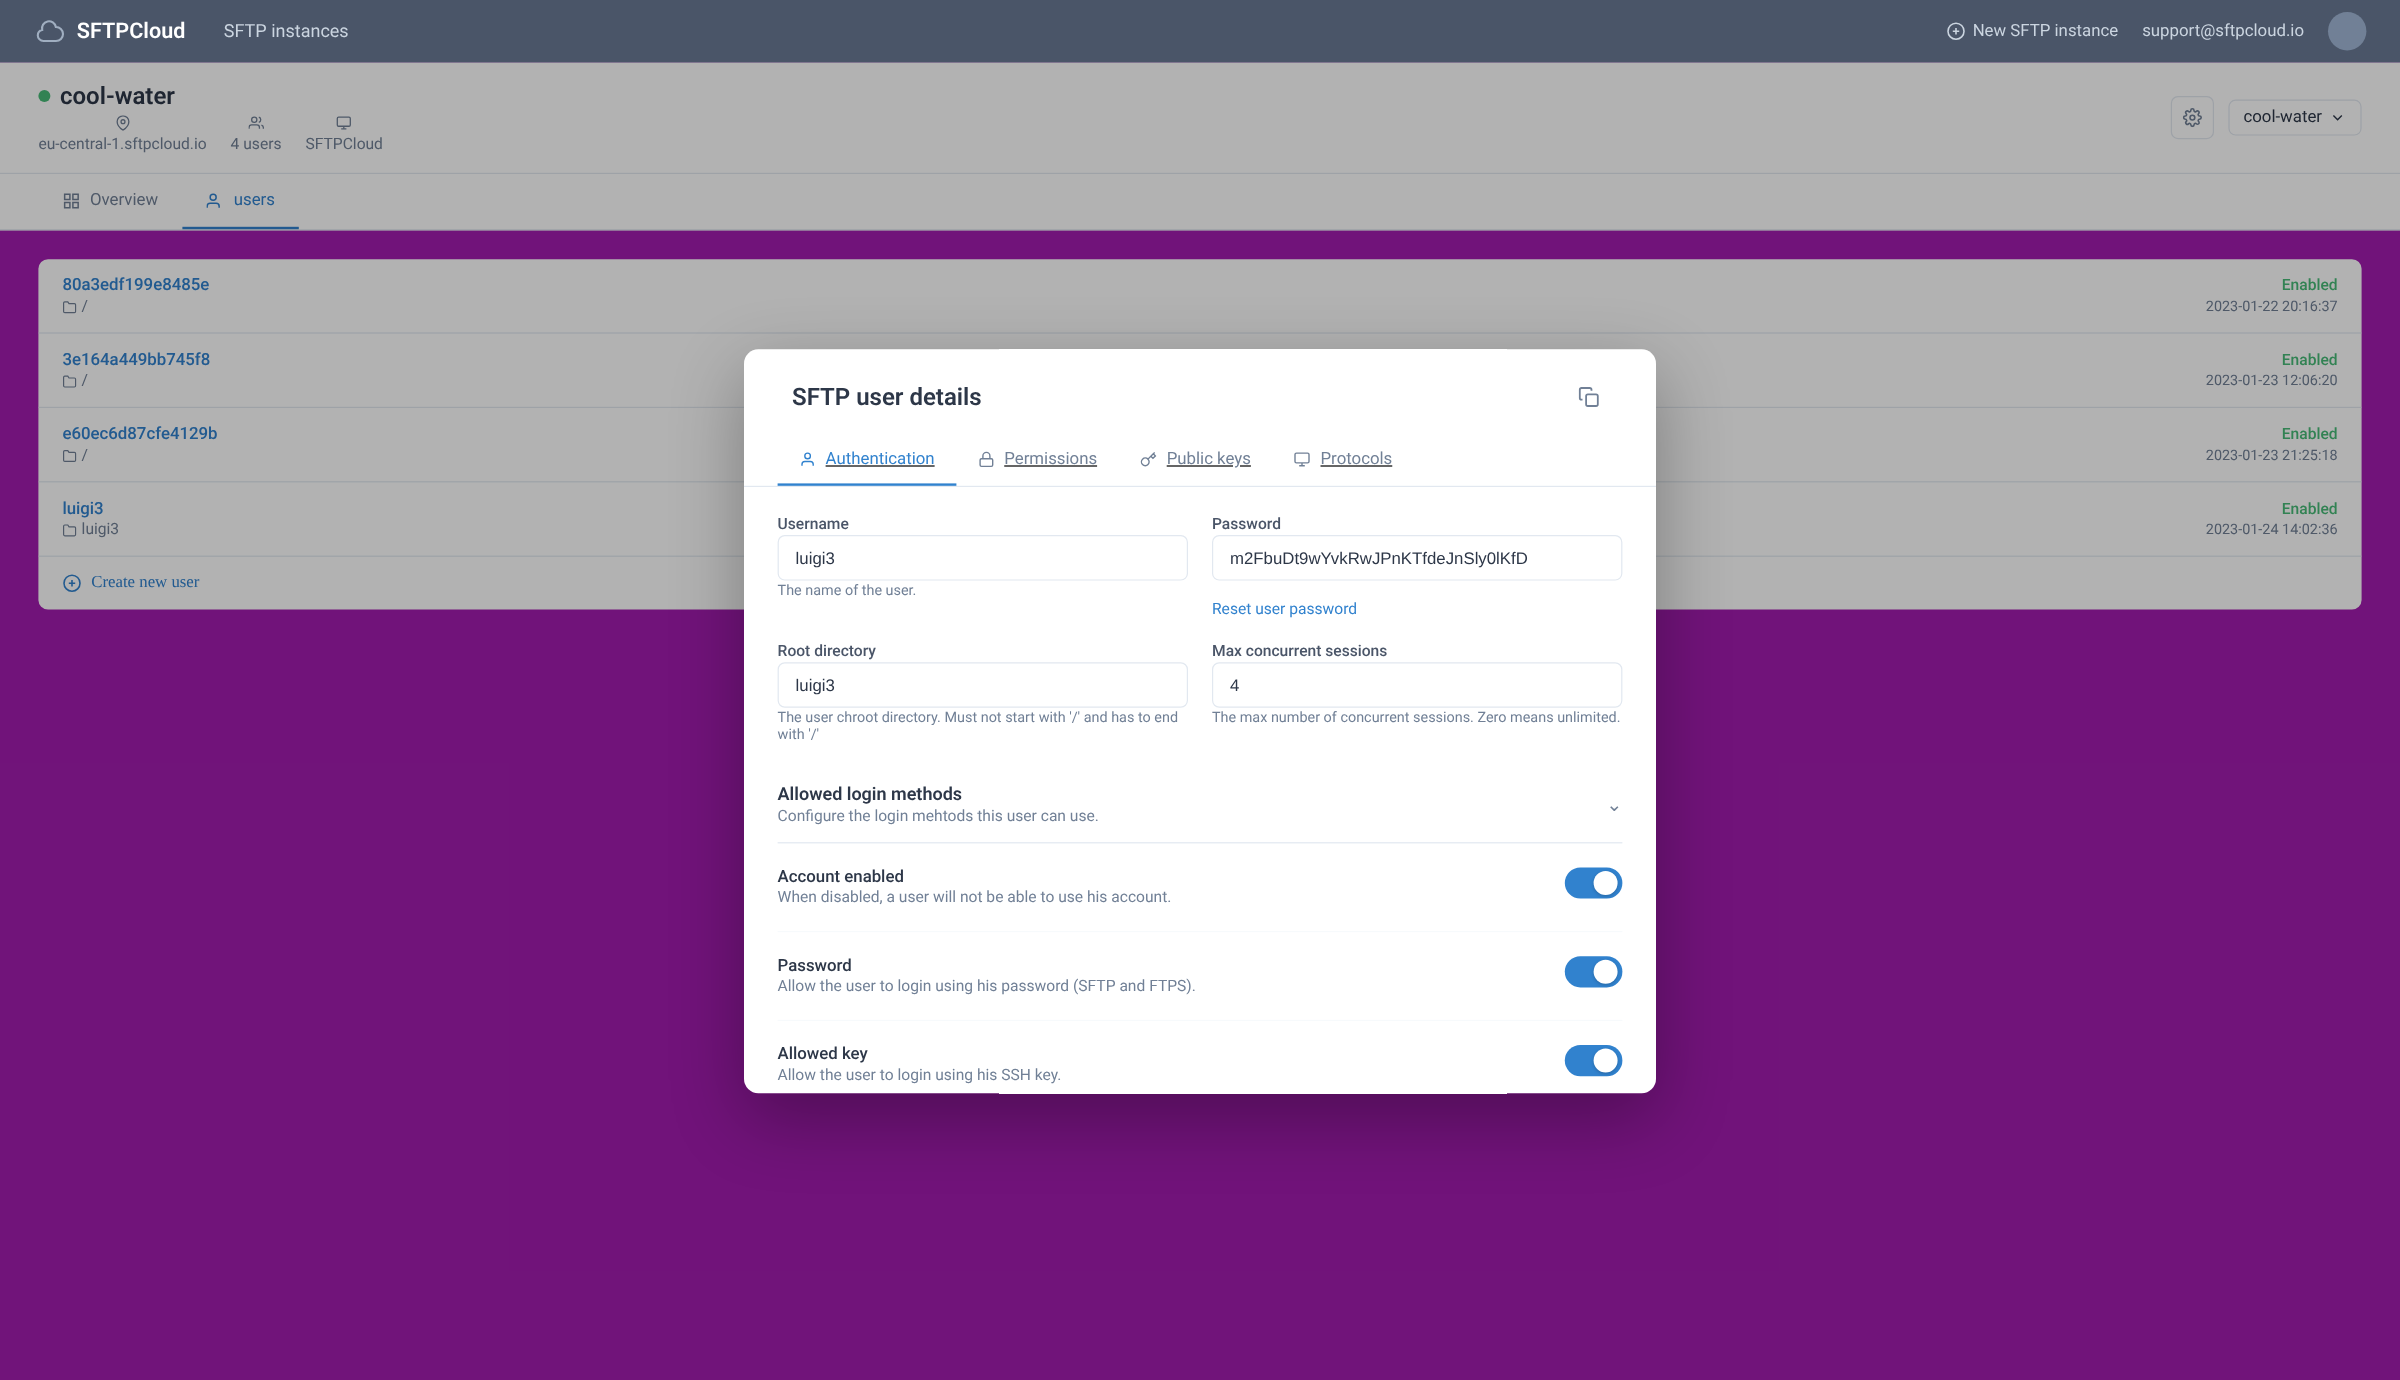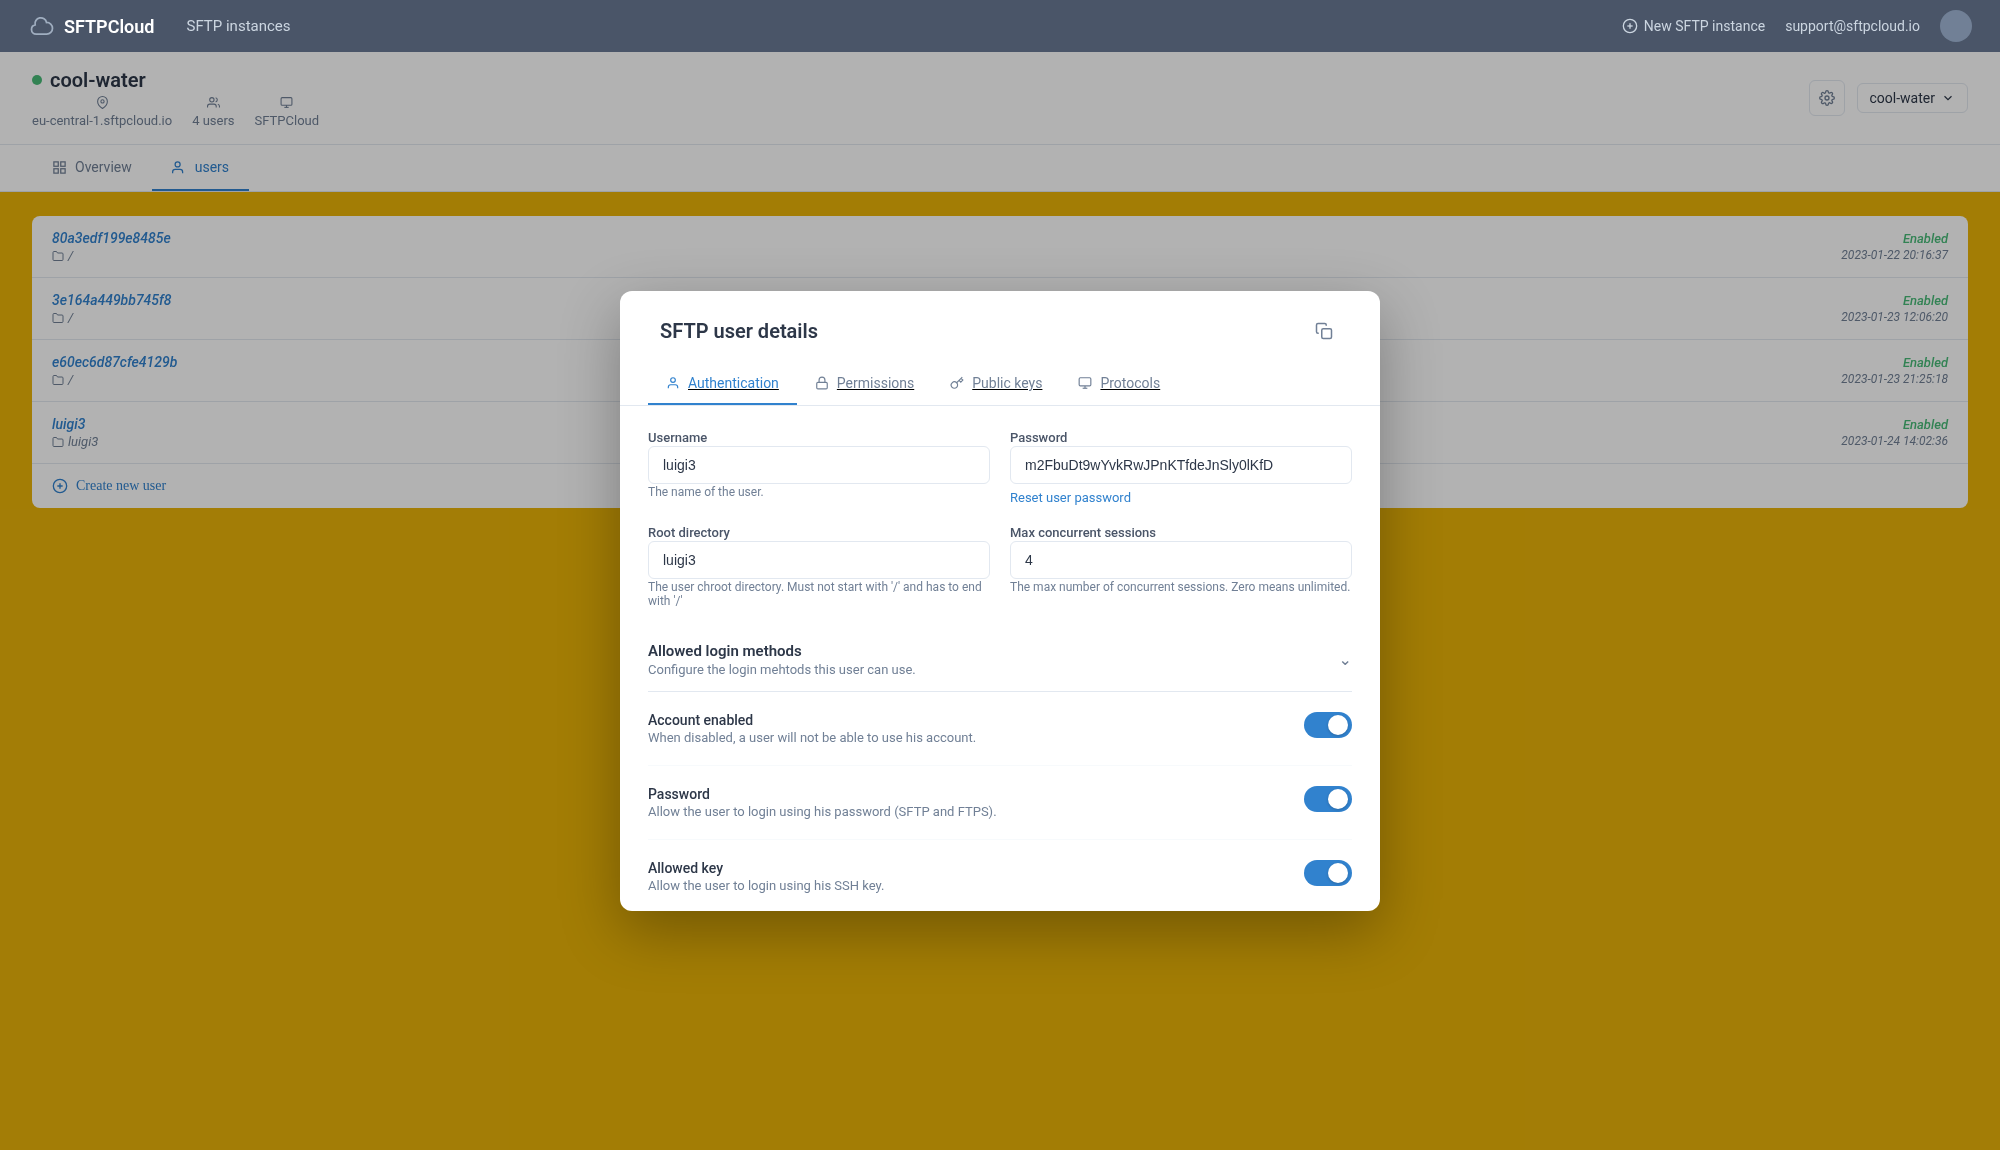--- a/index.html
+++ b/index.html
@@ -61,21 +61,21 @@
     }
     .nav-avatar {
       width: 32px;
       height: 32px;
       background: #718096;
       border-radius: 50%;
     }
 
     
     .main-area {
-      background: #eab308;
+      background: #a21caf;
       min-height: calc(1150px - 52px);
       position: relative;
     }
 
     
     .instance-header {
       background: white;
       padding: 16px 32px;
       display: flex;
       align-items: center;
@@ -174,21 +174,20 @@
       border-radius: 8px;
       overflow: hidden;
     }
     .user-row {
       padding: 14px 20px;
       border-bottom: 1px solid #e2e8f0;
       display: flex;
       align-items: center;
       gap: 12px;
       cursor: pointer;
-      font-style: italic;
     }
     .user-row-left {
       flex: 1;
     }
     .user-id {
       color: #3182ce;
       font-size: 14px;
       font-weight: 500;
     }
     .user-dir {
@@ -325,21 +324,21 @@
       width: 100%;
     }
     .form-hint {
       font-size: 12px;
       color: #718096;
     }
     .reset-password-link {
       font-size: 13px;
       color: #3182ce;
       cursor: pointer;
-      margin-top: 5px;
+      margin-top: 16px;
     }
 
     
     .section-header {
       display: flex;
       align-items: center;
       justify-content: space-between;
       padding: 14px 0;
       border-bottom: 1px solid #e2e8f0;
       cursor: pointer;

